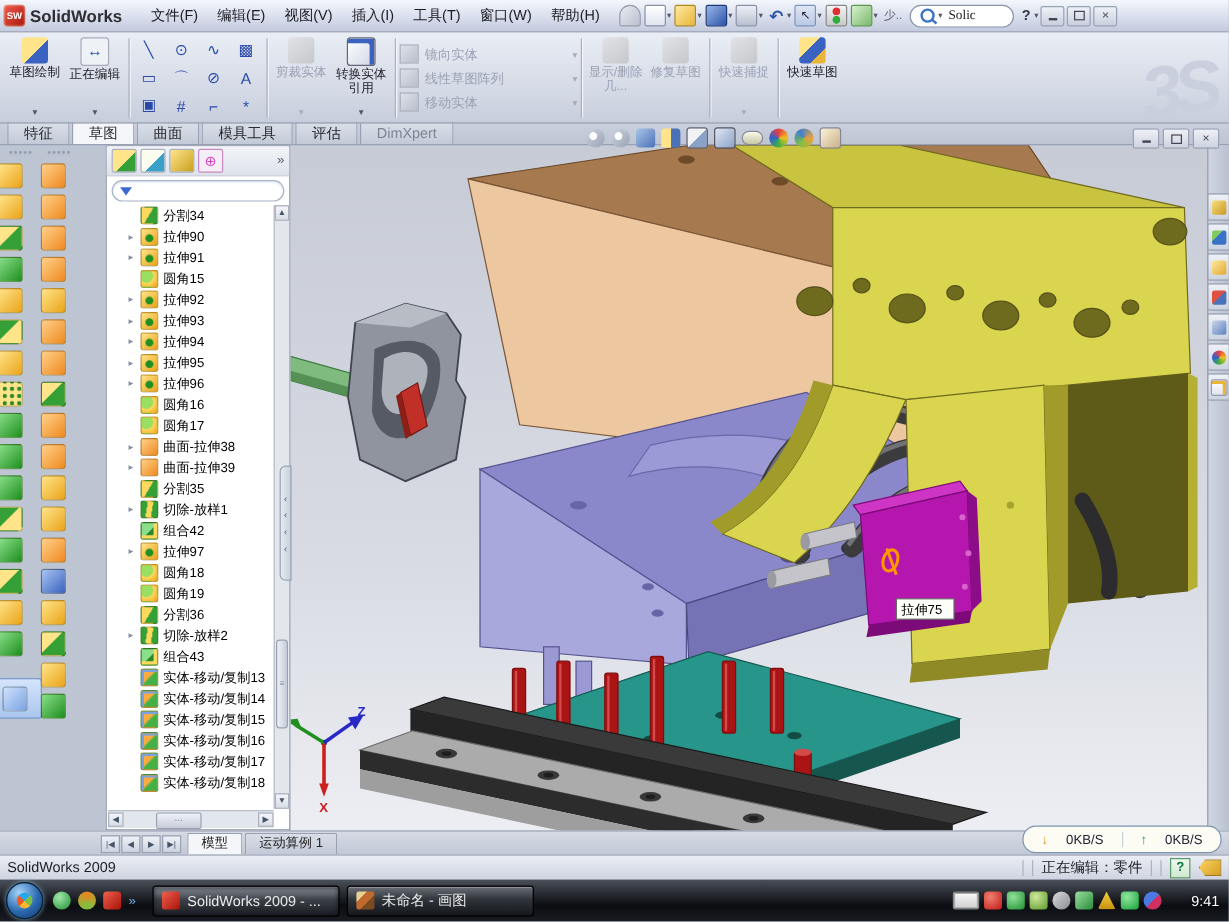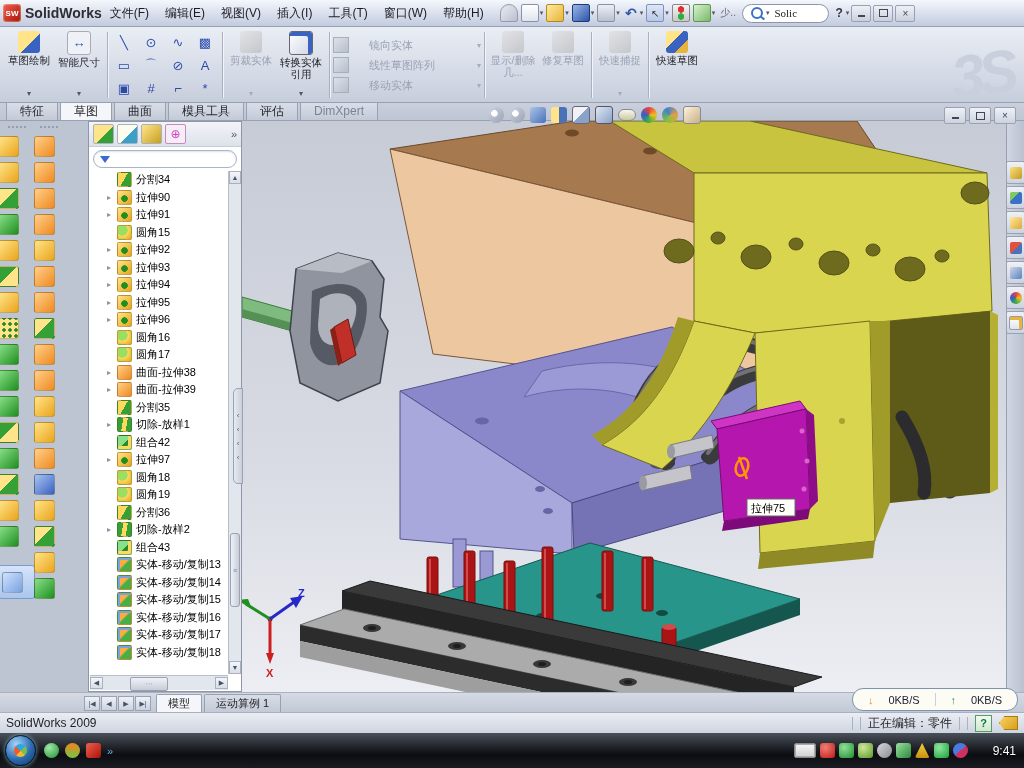--- a/index.html
+++ b/index.html
@@ -5,21 +5,21 @@
   html,body{margin:0;padding:0}
   body{width:1024px;height:768px;position:relative;overflow:hidden;
        font-family:"Liberation Sans","DejaVu Sans",sans-serif;background:#bdc4d2;}
   
   .titlebar{position:absolute;top:0;left:0;right:0;height:26px;
     background:linear-gradient(#f4f7fc,#d8deec 55%,#c3cbde);border-bottom:1px solid #98a0b4;
     display:flex;align-items:center;z-index:20}
   .logo-cube{width:18px;height:18px;margin:0 4px 0 3px;border-radius:3px;flex:none;
     background:linear-gradient(135deg,#ef6050,#a81208);box-shadow:inset 0 0 2px #ffd;
     color:#fff;font-size:8px;font-weight:bold;display:flex;align-items:center;justify-content:center}
-  .app-title{font-weight:bold;font-size:14px;color:#2e2e32;}
+  .app-title{font-weight:bold;font-size:14px;color:#2e2e32;margin-right:16px}
   .menu{display:flex}
   .menu-item{font-size:12px;color:#1c1c22;padding:3px 8px;white-space:nowrap}
   .qtb{display:flex;align-items:center;gap:3px;margin-left:8px}
   .qgrp{display:flex;align-items:center;gap:1px}
   .qchip{width:16px;height:16px;border-radius:2px}
   .qdd{font-size:7px;color:#556}
   .q-pin{background:linear-gradient(135deg,#e8ebf2,#b9c0cf);border:1px solid #99a;border-radius:50% 50% 2px 2px}
   .q-new{background:linear-gradient(#ffffff,#dfe4ee);border:1px solid #8a92a6}
   .q-open{background:linear-gradient(135deg,#ffe9a0,#e8b53a);border:1px solid #b08a20}
   .q-save{background:linear-gradient(135deg,#9ab6e8,#2c55a8);border:1px solid #1c3a7a}
@@ -61,21 +61,21 @@
   .ri-pencil{background:linear-gradient(135deg,#ffe48a 55%,#3a62c0 55%)}
   .ri-dim{background:#eef1f6;border:1px solid #aab;color:#2c55a8;font-size:13px;display:flex;align-items:center;justify-content:center}
   .ri-trim{background:linear-gradient(135deg,#d8dce4,#aab2c0)}
   .ri-convert{background:linear-gradient(135deg,#fff,#cfd6e4);border:1px solid #667;box-shadow:inset -4px 4px 0 #3a62c0}
   .ri-rapid{background:linear-gradient(135deg,#ffe48a 40%,#3a62c0 40% 70%,#e8b53a 70%)}
   .sep{width:1px;background:#a9b0bf;margin:4px 3px;box-shadow:1px 0 0 #f2f4f9;z-index:2}
   .sgrid{display:grid;grid-template-columns:repeat(4,27px);grid-auto-rows:23px;align-content:center;z-index:2}
   .sgi{display:flex;align-items:center;justify-content:center;font-size:13px;color:#2a4aaa;gap:1px}
   .sgi .sdd{font-size:7px;color:#667}
   .stack{display:flex;flex-direction:column;justify-content:center;gap:4px;width:148px;z-index:2}
-  .srow{display:flex;align-items:center;gap:20px;font-size:11px;color:#9aa2b4;white-space:nowrap}
+  .srow{display:flex;align-items:center;gap:5px;font-size:11px;color:#9aa2b4;white-space:nowrap}
   .schip{width:14px;height:14px;background:linear-gradient(135deg,#dde1e9,#b8bfcb);border:1px solid #a8aeba;flex:none}
   .srow .sdd{margin-left:auto;font-size:8px;color:#aab}
   
   .tabstrip{position:absolute;top:100px;left:0;width:100%;height:21px;
     background:linear-gradient(#ccd2de,#bec5d3);border-bottom:1px solid #98a0b4;
     display:flex;align-items:flex-end;padding-left:6px;box-sizing:border-box;z-index:3}
   .tab{height:18px;line-height:18px;padding:0 13px;font-size:12px;color:#2a2a30;
     background:linear-gradient(#dae0e9,#c3cad7);border:1px solid #98a0b2;border-bottom:none;
     margin-right:2px;border-radius:2px 2px 0 0;white-space:nowrap}
   .tab.active{background:#f5f6f9}
@@ -304,21 +304,21 @@
 
 <div class="ribbon">
   <div class="watermark">3S</div>
   <div class="rbtn">
     <span class="ric ri-pencil"></span>
     <span class="rlabel">草图绘制</span>
       <span class="rdd">▾</span>
   </div>
   <div class="rbtn">
     <span class="ric ri-dim">↔</span>
-    <span class="rlabel">智能尺寸</span>
+    <span class="rlabel">正在编辑</span>
       <span class="rdd">▾</span>
   </div>
   <div class="sep"></div>
   <div class="sgrid">
 
   <span class="sgi">
         <span>╲</span>
         <span class="sdd d"></span>
       </span>
       <span class="sgi">
@@ -1083,20 +1083,31 @@
   <div class="orb">
       <div class="orbflag"></div>
     </div>
   <div class="qlicons">
 
   <span class="qli ql1"></span>
       <span class="qli ql2"></span>
       <span class="qli ql3"></span>
     </div>
   <span class="qlmore">»</span>
+  <span style="display:flex">
+
+  <span class="tbtn active">
+        <span class="ticon sw"></span>
+        <span>SolidWorks 2009 - ...</span>
+      </span>
+      <span class="tbtn">
+        <span class="ticon paint"></span>
+        <span>未命名 - 画图</span>
+      </span>
+    </span>
   <div class="tray">
     <span class="kb"></span>
     <span style="display:flex;gap:4px;align-items:center">
 
     <span class="tico tr1"></span>
         <span class="tico tr2"></span>
         <span class="tico tr3"></span>
         <span class="tico tr4"></span>
         <span class="tico tr5"></span>
         <span class="tico tr6"></span>

